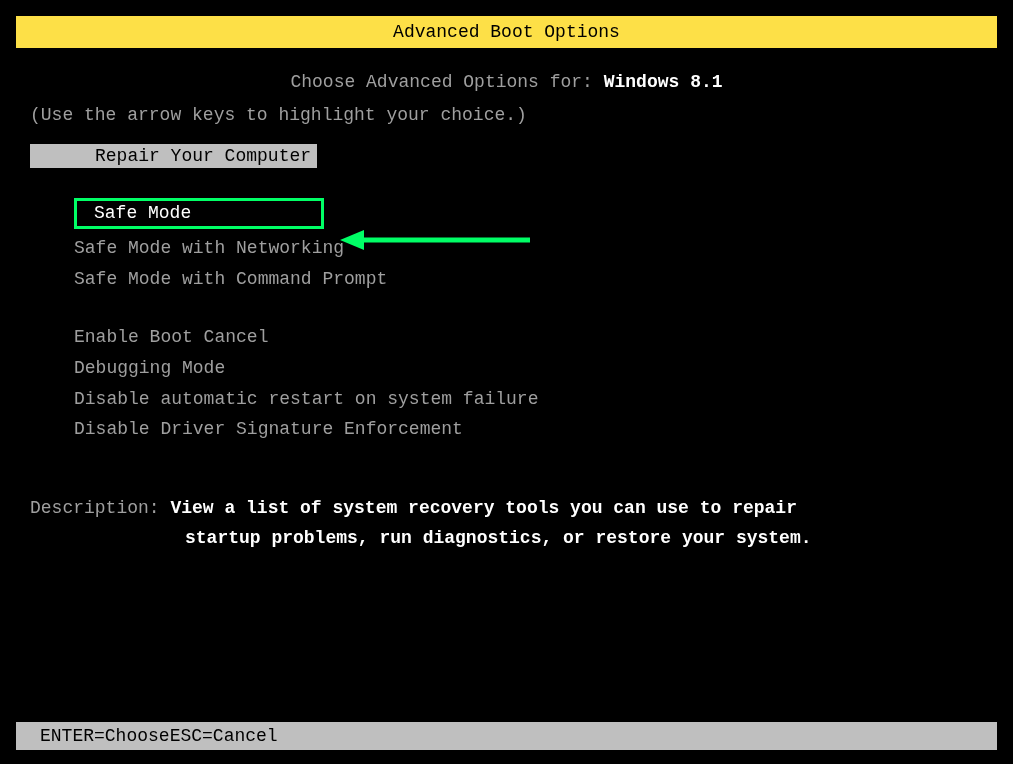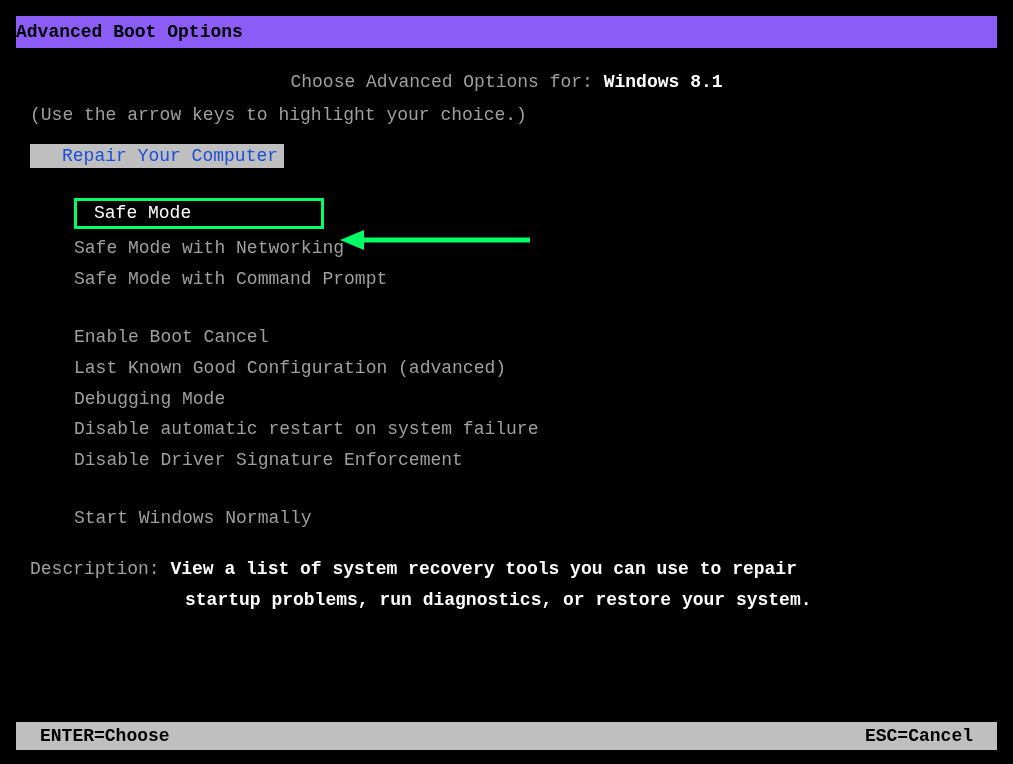--- a/index.html
+++ b/index.html
@@ -11,25 +11,26 @@
       background: #000;
       width: 1013px;
       height: 764px;
       font-family: 'Consolas', 'Courier New', monospace;
       font-size: 18px;
       color: #9f9f9f;
       overflow: hidden;
       position: relative;
     }
     .title-bar {
-      background: #8b5cf6;
+      background: #fde047;
       color: #000;
+      text-align: center;
       padding: 6px 0;
       margin: 16px 16px 0 16px;
-      font-weight: bold;
+      font-weight: normal;
     }
     .content {
       padding: 20px 30px 0 30px;
     }
     .header-line {
       margin-bottom: 4px;
       line-height: 1.6;
       text-align: center;
     }
     .header-line .label {
@@ -39,23 +40,23 @@
       color: #fff;
       font-weight: bold;
     }
     .hint-line {
       color: #9f9f9f;
       margin-bottom: 14px;
       line-height: 1.6;
     }
     .repair-section {
       background: #bfbfbf;
-      color: #1d4ed8;
+      color: #000000;
       display: inline-block;
-      padding: 2px 6px 2px 32px;
+      padding: 2px 6px 2px 65px;
       margin-left: 0;
       margin-bottom: 30px;
     }
     .menu-list {
       padding-left: 44px;
     }
     .menu-item {
       line-height: 1.7;
       color: #9f9f9f;
       cursor: default;
@@ -97,22 +98,21 @@
     }
     .footer-bar {
       position: absolute;
       bottom: 14px;
       left: 16px;
       right: 16px;
       background: #bfbfbf;
       color: #000;
       padding: 4px 24px;
       display: flex;
-      justify-content: space-between;
-      font-weight: bold;
+      font-weight: normal;
     }
   </style>
 </head>
 <body>
 
 <div class="title-bar">
   <span>Advanced Boot Options</span>
 </div>
 
 <div class="content">
@@ -124,28 +124,26 @@
   <div class="repair-section">Repair Your Computer</div>
 
   <div class="menu-list">
     <div class="menu-item highlighted">Safe Mode</div>
     <div class="menu-item">Safe Mode with Networking</div>
     <div class="menu-item">Safe Mode with Command Prompt</div>
 
     <div class="menu-spacer"></div>
 
     <div class="menu-item">Enable Boot Cancel</div>
-    <div class="menu-item">Last Known Good Configuration (advanced)</div>
     <div class="menu-item">Debugging Mode</div>
     <div class="menu-item">Disable automatic restart on system failure</div>
     <div class="menu-item">Disable Driver Signature Enforcement</div>
 
     <div class="menu-spacer"></div>
 
-    <div class="menu-item">Start Windows Normally</div>
   </div>
 
   <div class="description">
     <div>
       <span class="desc-label">Description: </span><span class="desc-text">View a list of system recovery tools you can use to repair</span>
     </div>
     <div class="desc-line2">startup problems, run diagnostics, or restore your system.</div>
   </div>
 </div>
 

